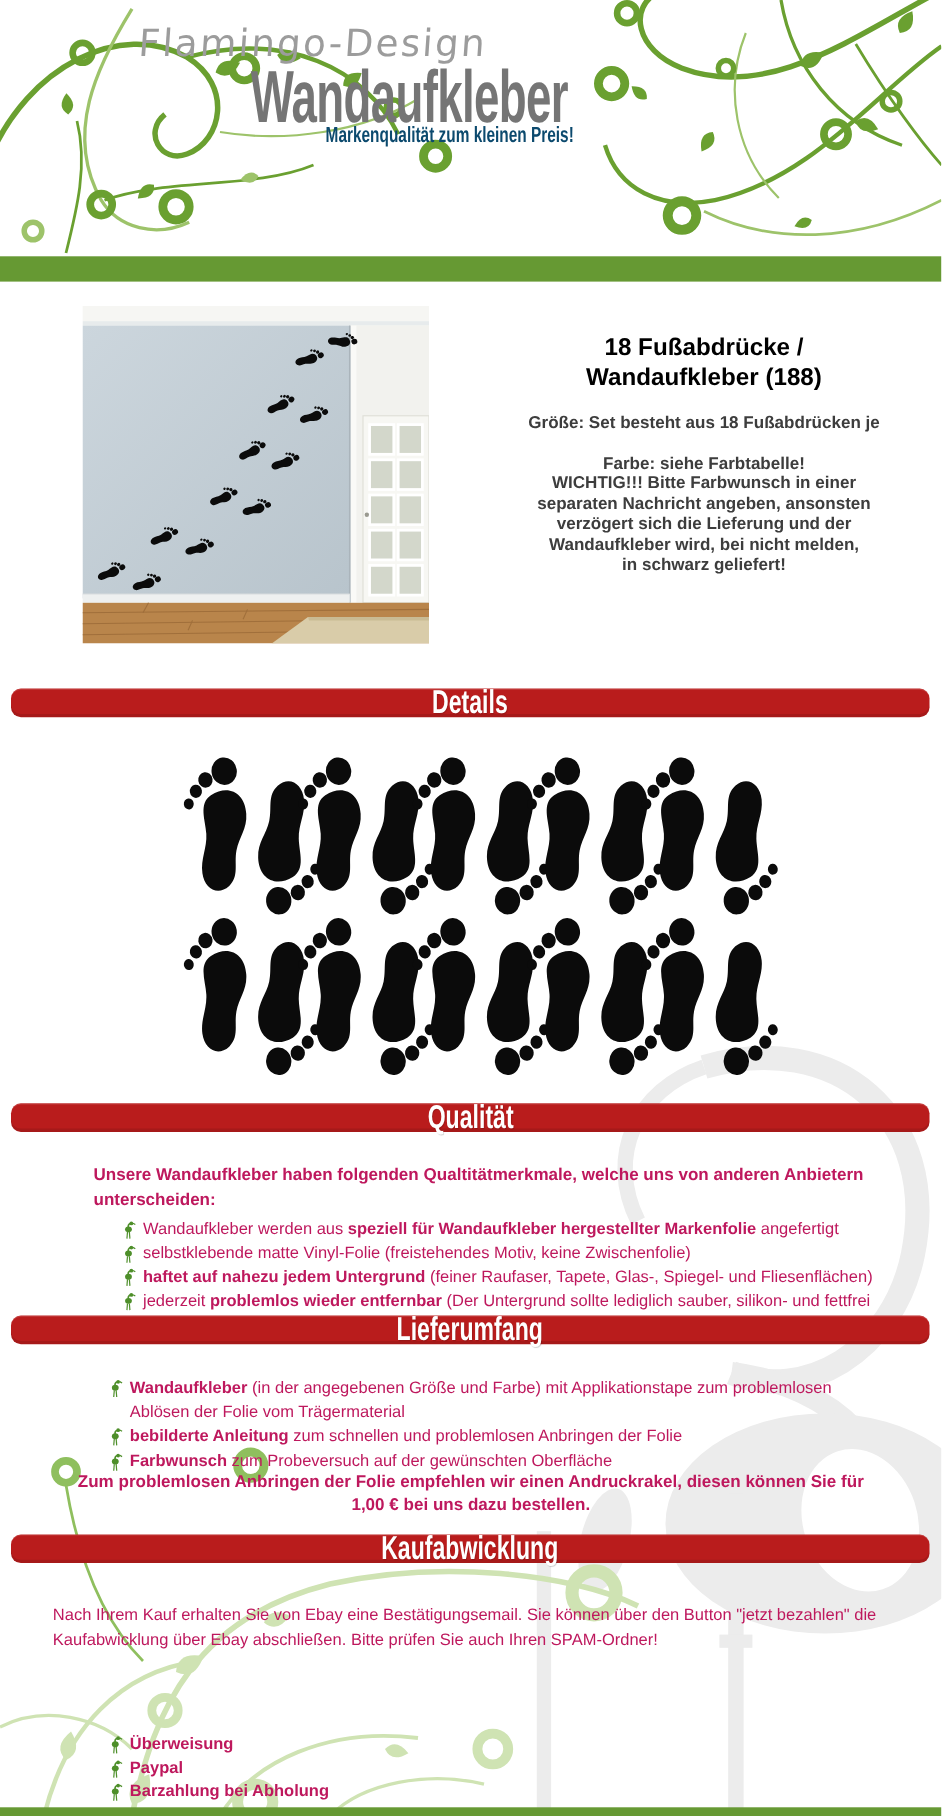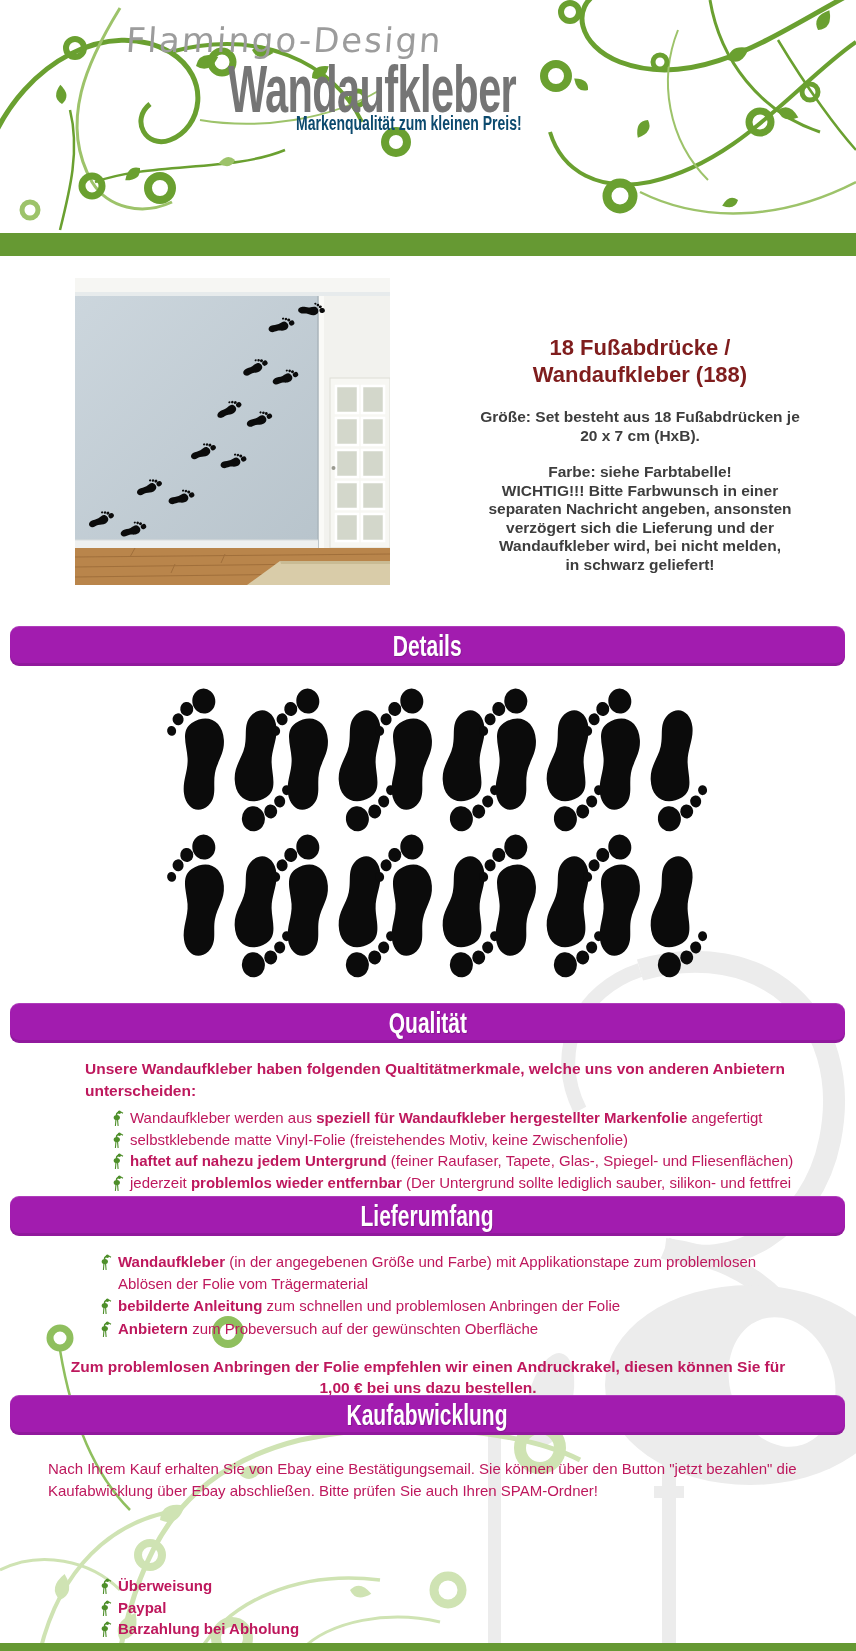--- a/index.html
+++ b/index.html
@@ -13,43 +13,43 @@
   .brand { left:126px; top:20px; font-size:34px; color:#9c9c9c; letter-spacing:2px; transform:skewX(-4deg); font-family:"DejaVu Sans", sans-serif; z-index:3;}
   .big-title { left:228px; top:50px; font-size:67px; font-weight:bold; color:#757575; z-index:3; white-space:nowrap;}
   .big-title .cond { transform:scaleX(0.62); transform-origin:left center; display:inline-block; letter-spacing:-1px;}
   .tagline { left:296px; top:112px; font-size:20px; font-weight:bold; color:#0c4a6e; z-index:3; white-space:nowrap;}
   .tagline .cond { transform:scaleX(0.70); transform-origin:left center; display:inline-block;}
 
   
   .full-bar { left:0; width:856px; background:#669933; z-index:2;}
   .full-bar.top { top:233px; height:23px; }
   .full-bar.bottom { top:1643px; height:8px; }
-  .section-bar { left:10px; width:835px; height:40px; background:#a21caf; border-radius:9px;
+  .section-bar { left:10px; width:835px; height:26px; background:#b91c1c; border-radius:9px;
                  box-shadow: inset 0 -3px 0 rgba(0,0,0,0.10), inset 0 1px 0 rgba(255,255,255,0.15);
                  display:flex; align-items:center; justify-content:center; z-index:2;}
   .section-bar .bar-text { color:#fff; font-size:30px; font-weight:bold; transform:scaleX(0.70);
                  text-shadow:1px 1px 1px rgba(0,0,0,0.18); white-space:nowrap;}
 
   
   .product-img { left:75px; top:278px; width:315px; height:307px; z-index:2; }
   .product-info { left:430px; top:302px; width:420px; text-align:center; z-index:2; color:#3d3d3d;}
-  .p-title { color:#7f1d1d; font-size:22px; font-weight:bold; line-height:27px; margin-bottom:20px;margin-top:32px;}
+  .p-title { color:#000000; font-size:22px; font-weight:bold; line-height:27px; margin-bottom:20px;}
   .p-line { font-size:15.5px; line-height:18.5px;font-weight:bold; }
   .p-gap { height:18px; }
 
   
   .content { z-index:2; color:#be185d; }
   .intro { left:85px; top:1058px; width:700px; font-size:15.5px; font-weight:bold; line-height:22px; text-align:left;}
   ul.pins { list-style:none; }
   ul.pins li { position:relative; padding-left:18px; font-size:15px; line-height:21.5px; }
   ul.pins li .pin { position:absolute; left:0; top:3px; }
   .q-list { left:112px; top:1107px; width:700px; }
   .d-list { left:100px; top:1251px; width:670px; }
   .d-list li { line-height:21px; margin-bottom:1px;}
-  .note { left:63px; top:1337px; width:730px; text-align:center; font-size:15.5px; font-weight:bold; line-height:21px;margin-top:19px;}
+  .note { left:63px; top:1337px; width:730px; text-align:center; font-size:15.5px; font-weight:bold; line-height:21px;}
   .purchase-text { left:48px; top:1458px; width:760px; text-align:left; font-size:15px; line-height:22px;}
   .pay-list { left:100px; top:1575px; width:400px; }
   .pay-list li { font-weight:bold; font-size:15.5px; line-height:22px; }
 
   .feet-detail { left:0; top:686px; width:856px; height:292px; z-index:2;}
   .watermark { left:430px; top:930px; width:426px; height:721px; z-index:0; }
   .vine { z-index:1; }
   .vine.tl { left:0; top:0; }
   .vine.tr { left:478px; top:0; }
   .vine.bl { left:0; top:1270px; }
@@ -250,21 +250,20 @@
       <use href="#foot" transform="translate(228,18) scale(0.22) rotate(80 35 65)"></use>
     </g>
   </svg>
 
   <div class="product-info">
     <div class="p-title">
       <div>18 Fußabdrücke /</div>
       <div>Wandaufkleber (188)</div>
     </div>
     <div class="p-line"><b>Größe:</b><span> Set besteht aus 18 Fußabdrücken je</span></div>
-    <div class="p-line">20 x 7 cm (HxB).</div>
     <div class="p-gap"></div>
     <div class="p-line"><b>Farbe</b><span>: siehe Farbtabelle!</span></div>
     <div class="p-line">WICHTIG!!! Bitte Farbwunsch in einer</div>
     <div class="p-line">separaten Nachricht angeben, ansonsten</div>
     <div class="p-line">verzögert sich die Lieferung und der</div>
     <div class="p-line">Wandaufkleber wird, bei nicht melden,</div>
     <div class="p-line">in schwarz geliefert!</div>
   </div>
 
   <div class="section-bar" style="top:626px">
@@ -333,21 +332,21 @@
     <li>
       <svg class="pin" width="12" height="17" viewBox="0 0 12 17">
           <use href="#pin"></use>
         </svg>
       <span></span><b>bebilderte Anleitung</b><span> zum schnellen und problemlosen Anbringen der Folie</span>
     </li>
     <li>
       <svg class="pin" width="12" height="17" viewBox="0 0 12 17">
           <use href="#pin"></use>
         </svg>
-      <span></span><b>Anbietern</b><span> zum Probeversuch auf der gewünschten Oberfläche</span>
+      <span></span><b>Farbwunsch</b><span> zum Probeversuch auf der gewünschten Oberfläche</span>
     </li>
   </ul>
 
   <div class="content note">Zum problemlosen Anbringen der Folie empfehlen wir einen Andruckrakel, diesen können Sie für 1,00 € bei uns dazu bestellen.</div>
 
   <div class="section-bar" style="top:1395px">
     <span class="bar-text">Kaufabwicklung</span>
   </div>
 
   <div class="content purchase-text">Nach Ihrem Kauf erhalten Sie von Ebay eine Bestätigungsemail. Sie können über den Button "jetzt bezahlen" die Kaufabwicklung über Ebay abschließen. Bitte prüfen Sie auch Ihren SPAM-Ordner!</div>

